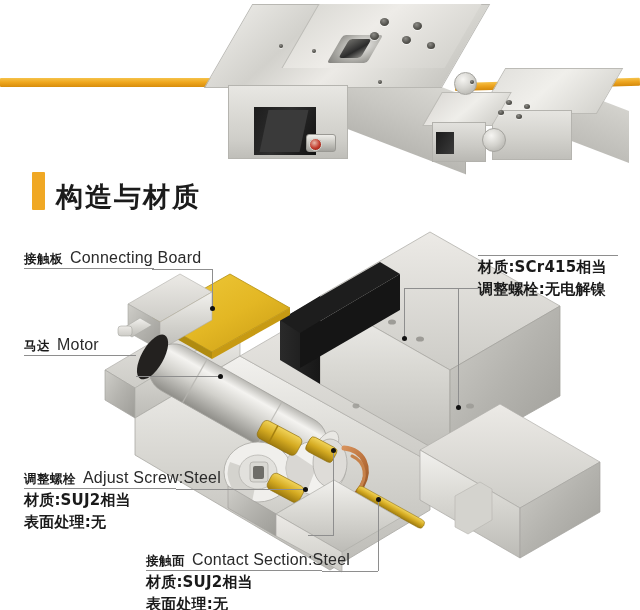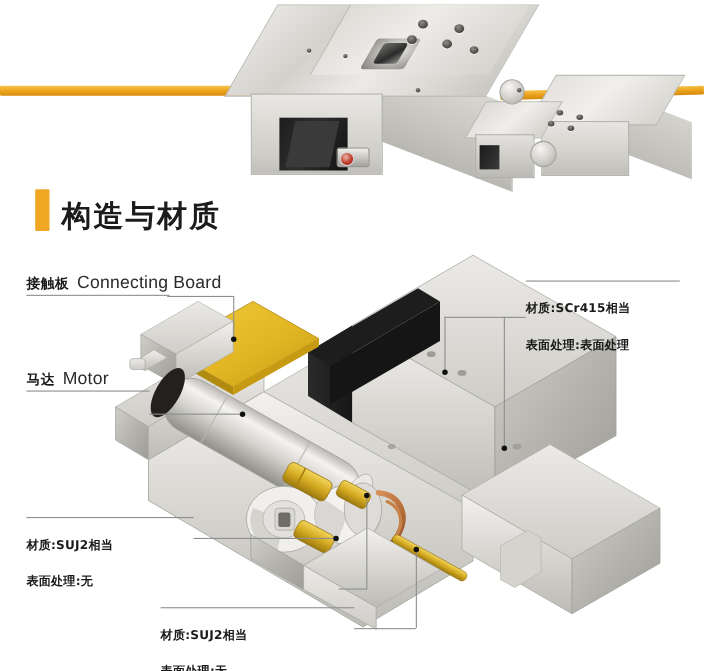--- a/index.html
+++ b/index.html
@@ -131,22 +131,22 @@
   .diagram{position:absolute;left:0;top:200px;width:640px;height:410px;}
 
   
   .label{position:absolute;}
   .lab-head{white-space:nowrap;font-size:0;line-height:1;padding-bottom:2px;}
   .lab-cn{font-size:12.5px;font-weight:bold;color:#1a1a1a;
     font-family:Liberation Serif, serif;letter-spacing:.5px;}
   .lab-en{font-size:16px;font-weight:normal;color:#2a2a2a;margin-left:7px;
     font-family:"Liberation Sans",sans-serif;letter-spacing:.2px;text-align:right;}
   .lab-rule{height:1px;background:#8e8e8e;}
-  .lab-sub{font-size:11px;font-weight:bold;color:#1a1a1a;line-height:1.32;
-    font-family:"DejaVu Sans","Liberation Sans",sans-serif;padding-top:18px;letter-spacing:.2px;}
+  .lab-sub{font-size:15px;font-weight:bold;color:#1a1a1a;line-height:1.32;
+    font-family:"DejaVu Sans","Liberation Sans",sans-serif;padding-top:2px;letter-spacing:.2px;}
   .ralign .lab-head{text-align:right;}
   .ralign .lab-sub{text-align:left;}
 
   .lead{position:absolute;background:#8e8e8e;}
   .lead-h{height:1px;}
   .lead-v{width:1px;}
   .dot{position:absolute;width:5px;height:5px;border-radius:50%;background:#111;}
 </style>
 </head>
 <body>
@@ -330,50 +330,56 @@
     </div>
     <div class="lab-rule"></div>
   </div>
   <div class="lead lead-h" style="left:152px;top:269px;width:60px;"></div>
   <div class="lead lead-v" style="left:212px;top:269px;height:40px;"></div>
   <div class="dot" style="left:210px;top:306px;"></div>
 
   <div class="label ralign" style="left:478px;top:255px;width:140px;">
     <div class="lab-rule"></div>
     <div class="lab-sub">材质:SCr415相当</div>
-    <div class="lab-sub">表面处理:表面处理</div>
+    <div class="lab-sub">调整螺栓:无电解镍</div>
   </div>
   <div class="lead lead-h" style="left:404px;top:288px;width:74px;"></div>
   <div class="lead lead-v" style="left:404px;top:288px;height:50px;"></div>
   <div class="dot" style="left:402px;top:336px;"></div>
   <div class="lead lead-v" style="left:458px;top:288px;height:120px;"></div>
   <div class="dot" style="left:456px;top:405px;"></div>
 
   <div class="label" style="left:24px;top:337px;width:112px;">
     <div class="lab-head">
       <span class="lab-cn">马达</span><span class="lab-en">Motor</span>
     </div>
     <div class="lab-rule"></div>
   </div>
   <div class="lead lead-h" style="left:136px;top:376px;width:84px;"></div>
   <div class="dot" style="left:218px;top:374px;"></div>
 
   <div class="label" style="left:24px;top:470px;width:152px;">
+    <div class="lab-head">
+      <span class="lab-cn">调整螺栓</span><span class="lab-en">Adjust Screw:Steel</span>
+    </div>
     <div class="lab-rule"></div>
     <div class="lab-sub">材质:SUJ2相当</div>
     <div class="lab-sub">表面处理:无</div>
   </div>
   <div class="lead lead-h" style="left:176px;top:489px;width:130px;"></div>
   <div class="dot" style="left:303px;top:487px;"></div>
 
   <div class="lead lead-h" style="left:308px;top:535px;width:26px;"></div>
   <div class="lead lead-v" style="left:333px;top:452px;height:83px;"></div>
   <div class="dot" style="left:331px;top:448px;"></div>
 
   <div class="label" style="left:146px;top:552px;width:176px;">
+    <div class="lab-head">
+      <span class="lab-cn">接触面</span><span class="lab-en">Contact Section:Steel</span>
+    </div>
     <div class="lab-rule"></div>
     <div class="lab-sub">材质:SUJ2相当</div>
     <div class="lab-sub">表面处理:无</div>
   </div>
   <div class="lead lead-h" style="left:322px;top:571px;width:56px;"></div>
   <div class="lead lead-v" style="left:378px;top:500px;height:71px;"></div>
   <div class="dot" style="left:376px;top:497px;"></div>
 
 </div>
 

